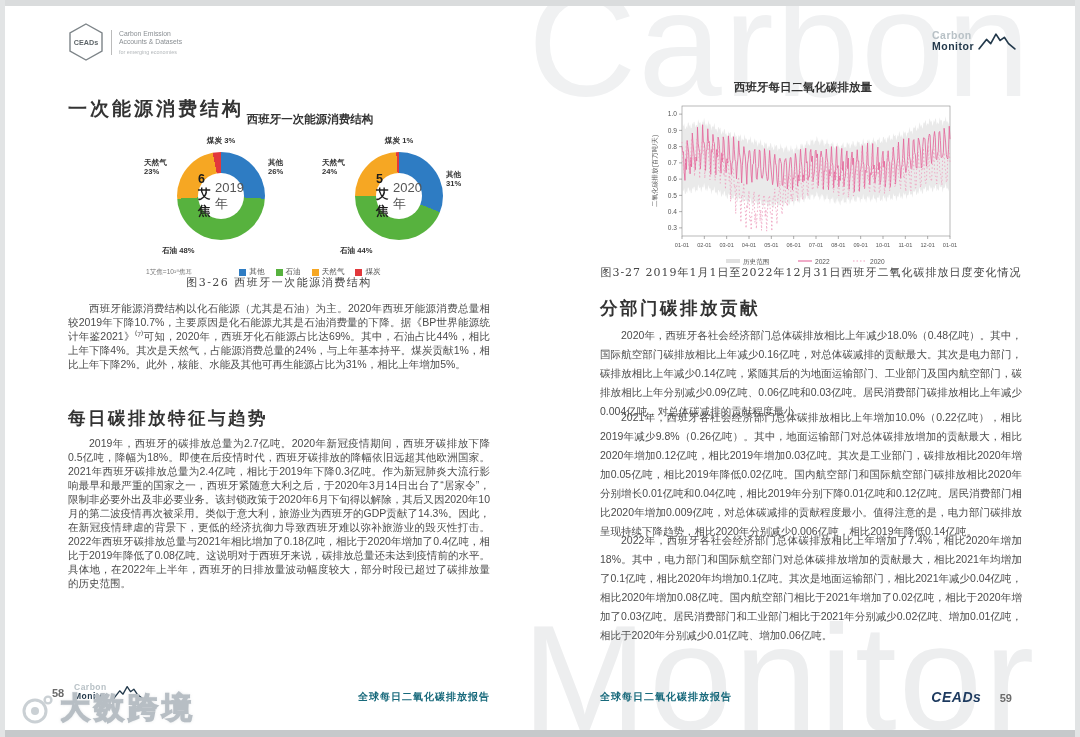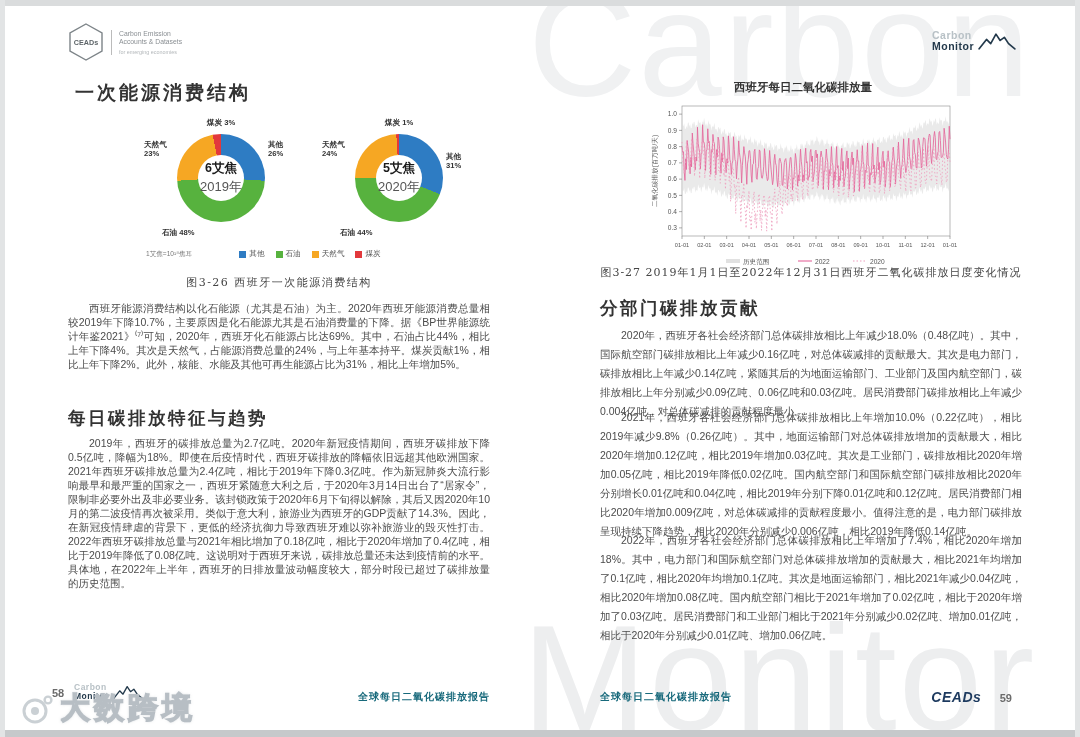--- a/index.html
+++ b/index.html
@@ -43,21 +43,21 @@
   .caption{font-family:"DejaVu Serif","Liberation Serif",serif;font-size:11px;color:#454545;
            letter-spacing:1.5px;text-align:center;}
 
   
   .fig-energy{left:140px;top:112px;width:340px;}
   .fig-title{text-align:center;font-size:11.5px;font-weight:bold;color:#333;margin-bottom:3px;}
   .donut-row{display:flex;justify-content:space-between;padding:0 2px;}
   .dgroup{position:relative;width:158px;height:134px;}
   .donut{position:absolute;left:35px;top:22px;width:88px;height:88px;border-radius:50%;}
   .hole{position:absolute;left:56px;top:43px;width:46px;height:46px;border-radius:50%;background:#fff;
-        display:flex;flex-direction:column;align-items:center;justify-content:center;z-index:2;}
+        display:flex;align-items:center;justify-content:center;z-index:2;}
   .hole .v{font-size:12.5px;font-weight:bold;color:#1b1b1b;}
   .hole .s{font-size:13px;color:#555;margin-top:1px;}
   .dlabel{position:absolute;font-size:7.6px;font-weight:bold;color:#333;line-height:9px;z-index:3;}
   .dl-coal{top:6px;left:0;width:158px;text-align:center;white-space:nowrap;}
   .dl-other{top:28px;left:126px;}
   .dl-gas{top:28px;left:2px;}
   .dl-oil{top:116px;left:20px;white-space:nowrap;}
   .fig-footrow{position:relative;margin-top:3px;height:12px;}
   .fig-note{position:absolute;left:6px;top:1px;font-size:6.6px;color:#777;}
   .fig-legend{display:flex;justify-content:center;gap:11px;}
@@ -84,23 +84,24 @@
         <polygon points="18,2 34,11 34,29 18,38 2,29 2,11" fill="none" stroke="#7d8488" stroke-width="1.4"></polygon>
         <text x="18" y="23" text-anchor="middle" font-size="7.2" font-weight="bold" fill="#5e6569" font-family="Liberation Sans, sans-serif">CEADs</text>
       </svg>
       <div class="ceads-right">
         <div class="l1">Carbon Emission</div>
         <div class="l1">Accounts &amp; Datasets</div>
         <div class="l3">for emerging economies</div>
       </div>
     </div>
 
-    <div class="abs h1" style="left:68px;top:80px;margin-left:7px;">一次能源消费结构</div>
+    <div class="abs h1" style="left:68px;top:96px;">一次能源消费结构</div>
 
     <div class="abs fig-energy">
+      <div class="fig-title">西班牙一次能源消费结构</div>
       <div class="donut-row">
         <div class="dgroup">
           <div class="donut" style="background: conic-gradient(rgb(46, 124, 195) 0deg, rgb(46, 124, 195) 93.6deg, rgb(87, 178, 62) 93.6deg, rgb(87, 178, 62) 266.4deg, rgb(246, 167, 35) 266.4deg, rgb(246, 167, 35) 349.2deg, rgb(226, 56, 60) 349.2deg, rgb(226, 56, 60) 360deg);"></div>
           <div class="hole">
             <div class="v">6艾焦</div>
             <div class="s">2019年</div>
           </div>
           <div class="dlabel dl-coal">煤炭 3%</div>
           <div class="dlabel dl-other">其他<br>26%</div>
           <div class="dlabel dl-gas">天然气<br>23%</div>

